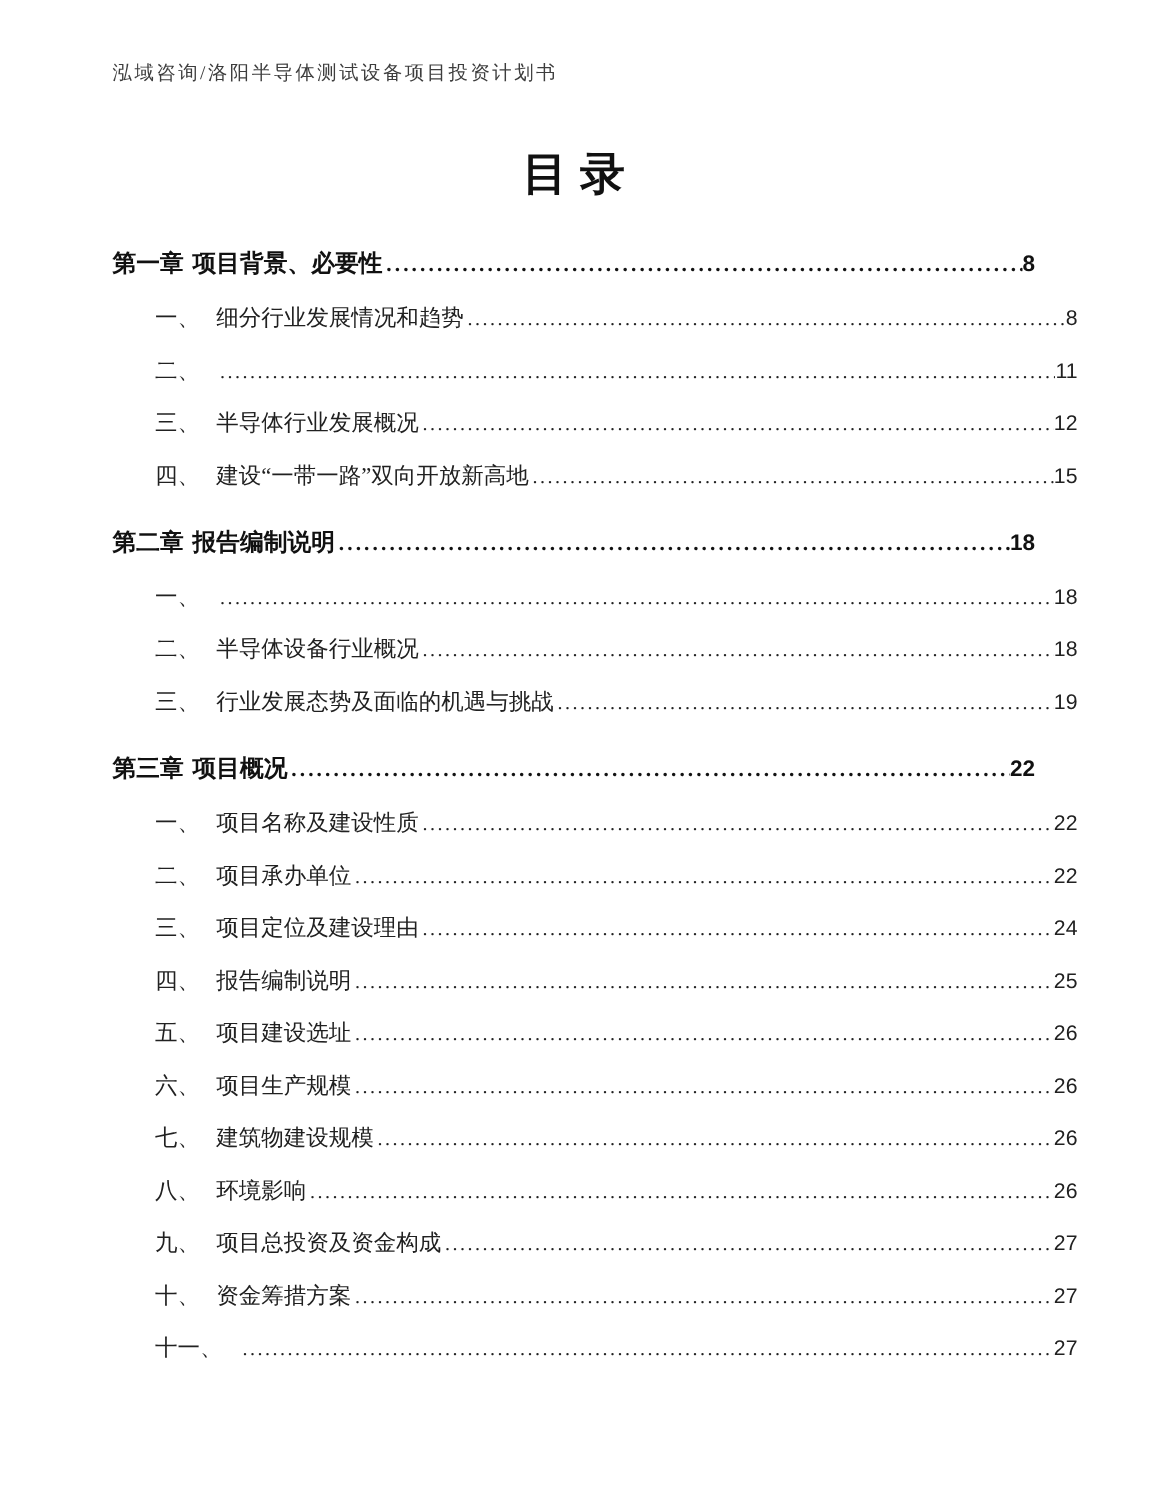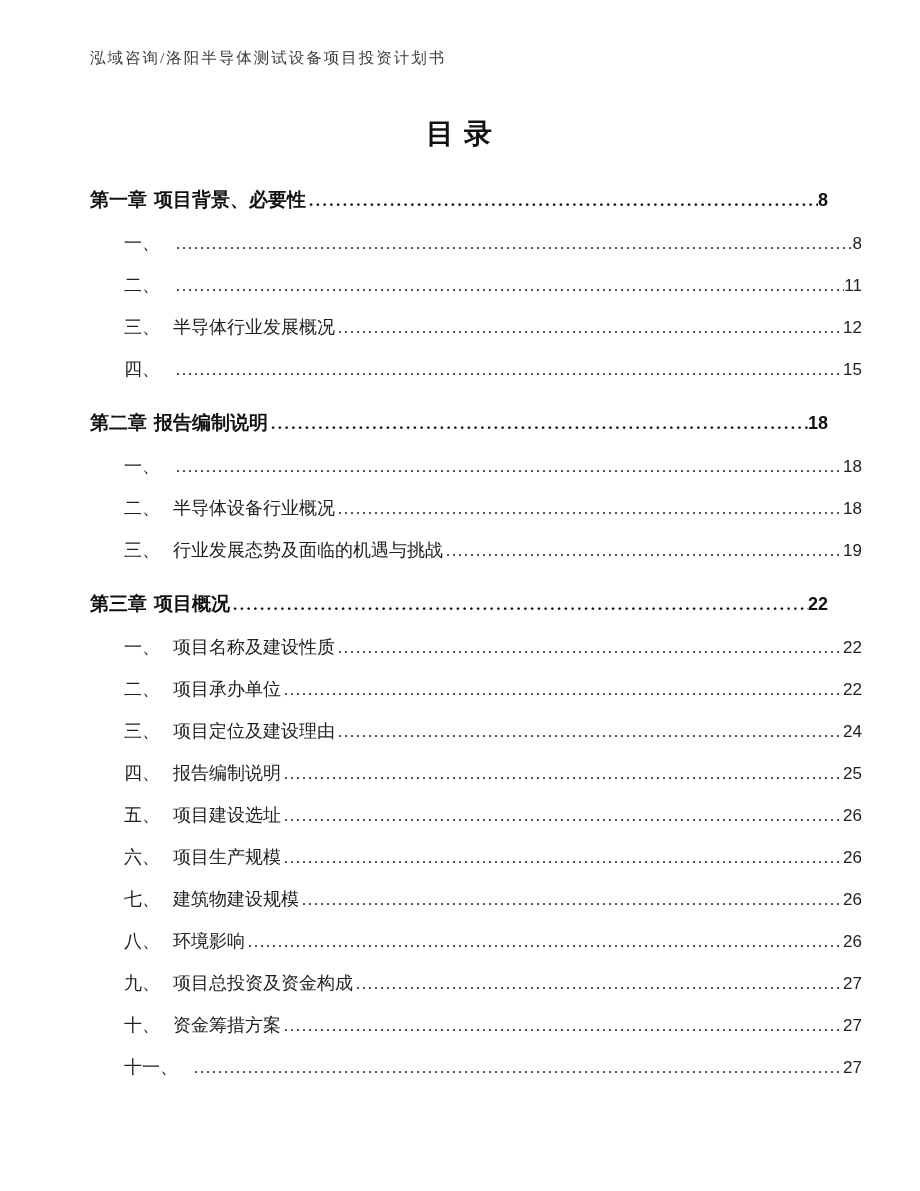--- a/index.html
+++ b/index.html
@@ -23,21 +23,21 @@
   }
   .doc-header {
     font-size: 15.5px;
     color: #3d3d3d;
     letter-spacing: 2px;
     white-space: nowrap;
   }
   .toc-title {
     margin: 46px 0 24px 0;
     text-align: center;
-    font-size: 28px;
+    font-size: 36px;
     font-weight: bold;
     letter-spacing: 10px;
     padding-left: 10px; 
     color: #111111;
   }
   .toc-list {
     width: 100%;
     text-align: center;
   }
   .toc-row {
@@ -100,36 +100,38 @@
 
   <div class="toc-list">
       <div class="toc-row lvl1">
     <span class="toc-num">第一章</span>
     <span class="toc-text">项目背景、必要性</span>
     <span class="toc-dots">............................................................................................................................................................................................................................................................................................................</span>
     <span class="toc-page">8</span>
   </div>
       <div class="toc-row lvl2">
     <span class="toc-num">一、</span>
+    <span class="toc-text">细分行业发展情况和趋势</span>
     <span class="toc-dots">............................................................................................................................................................................................................................................................................................................</span>
     <span class="toc-page">8</span>
   </div>
       <div class="toc-row lvl2">
     <span class="toc-num">二、</span>
     <span class="toc-dots">............................................................................................................................................................................................................................................................................................................</span>
     <span class="toc-page">11</span>
   </div>
       <div class="toc-row lvl2">
     <span class="toc-num">三、</span>
     <span class="toc-text">半导体行业发展概况</span>
     <span class="toc-dots">............................................................................................................................................................................................................................................................................................................</span>
     <span class="toc-page">12</span>
   </div>
       <div class="toc-row lvl2">
     <span class="toc-num">四、</span>
+    <span class="toc-text">建设“一带一路”双向开放新高地</span>
     <span class="toc-dots">............................................................................................................................................................................................................................................................................................................</span>
     <span class="toc-page">15</span>
   </div>
       <div class="toc-row lvl1">
     <span class="toc-num">第二章</span>
     <span class="toc-text">报告编制说明</span>
     <span class="toc-dots">............................................................................................................................................................................................................................................................................................................</span>
     <span class="toc-page">18</span>
   </div>
       <div class="toc-row lvl2">

